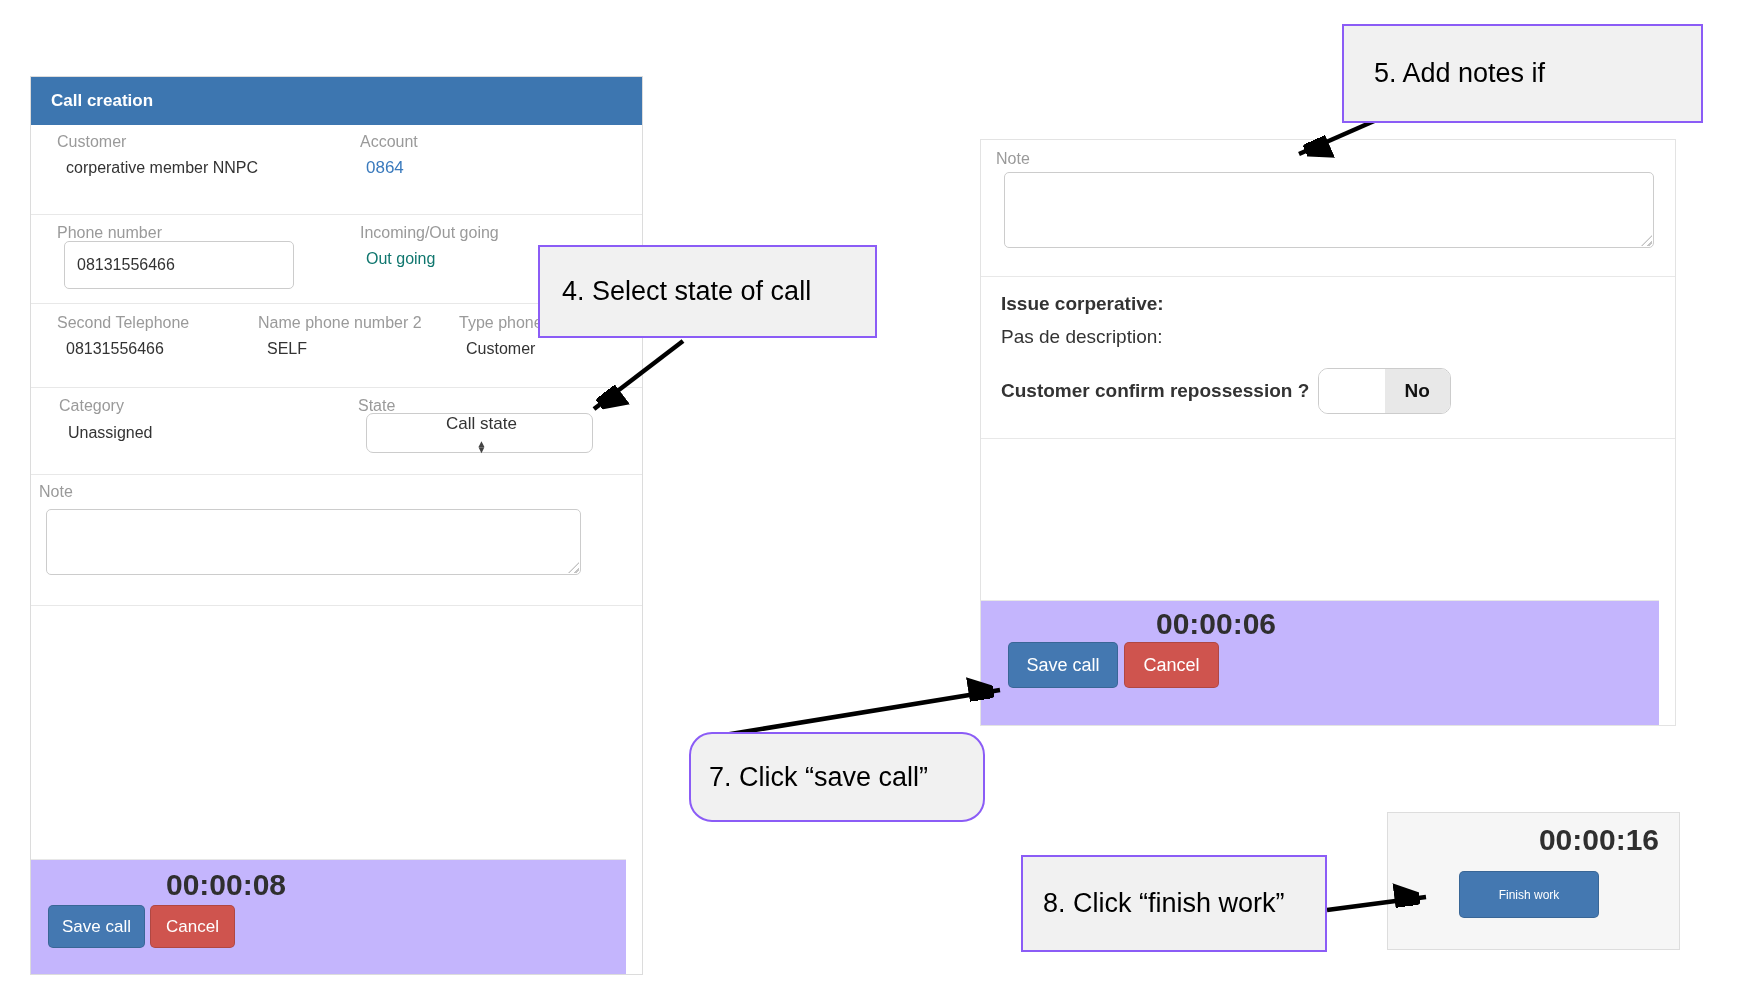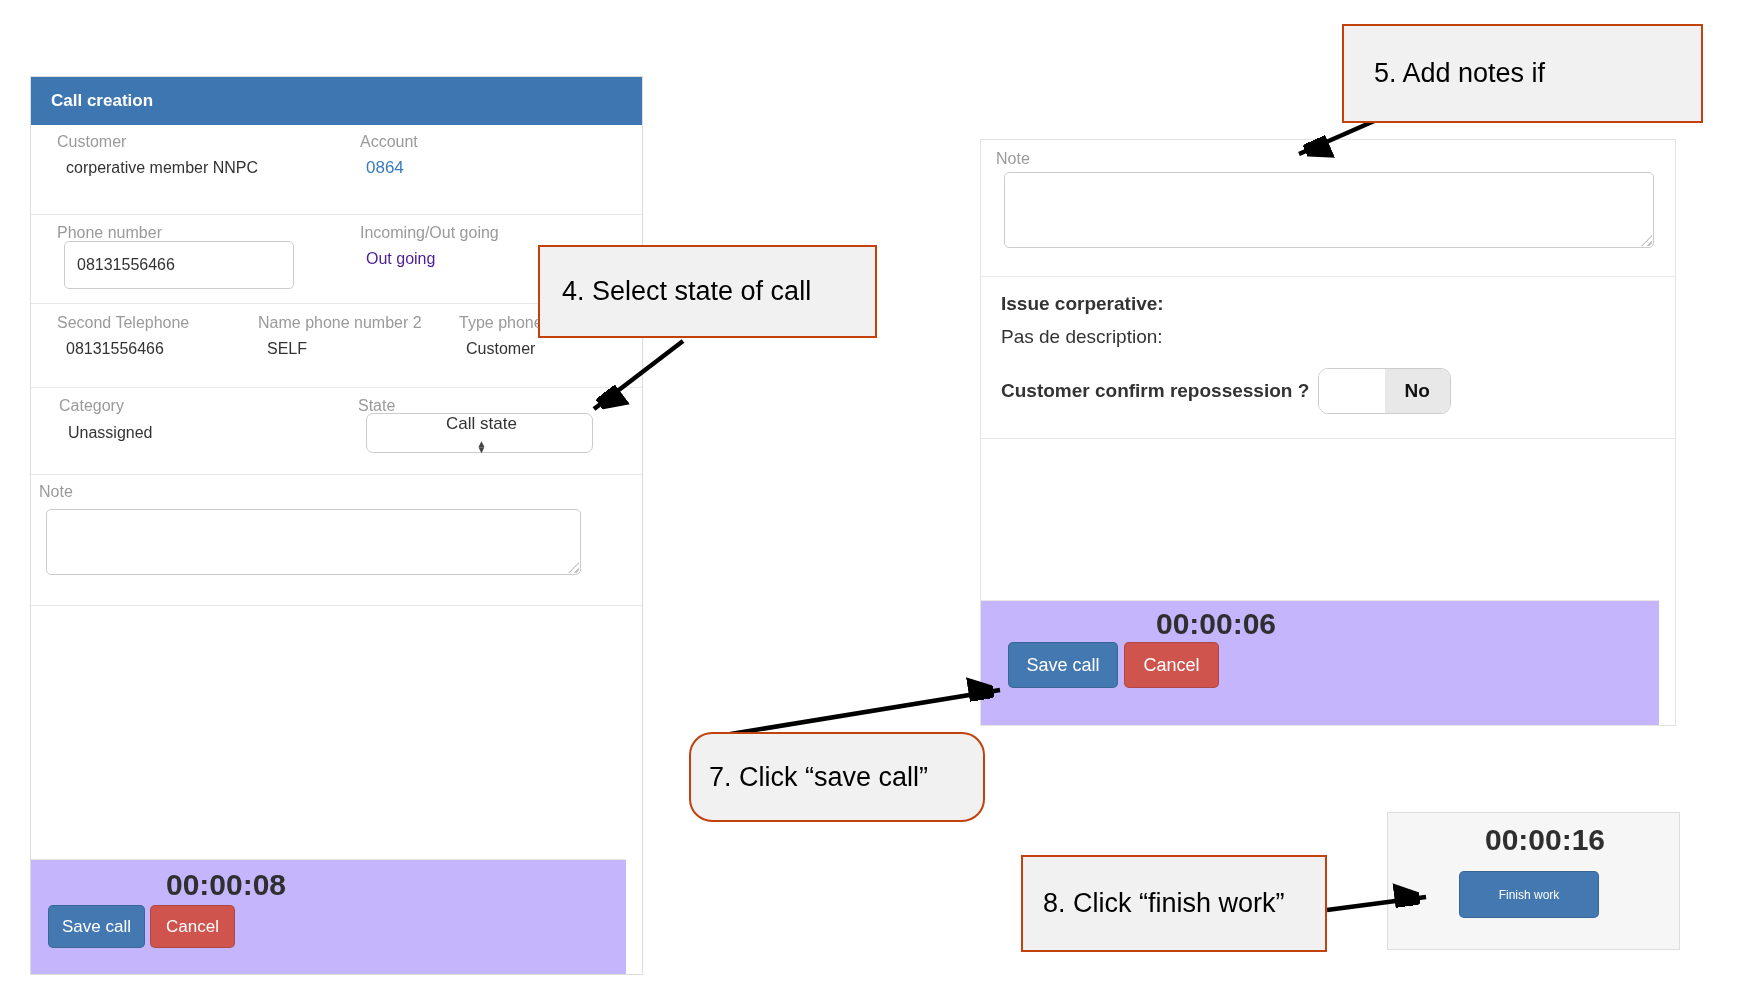--- a/index.html
+++ b/index.html
@@ -37,21 +37,21 @@
   .btn{position:absolute;border-radius:5px;color:#fff;display:flex;align-items:center;justify-content:center;
     font-size:17px;cursor:pointer;border:1px solid rgba(0,0,0,0.15);white-space:nowrap;}
   .btn-primary{background:var(--primary-button);}
   .btn-danger{background:var(--danger-button);}
   .section-label{position:absolute;font-size:19px;color:#333;white-space:nowrap;}
   .bold{font-weight:bold;}
   .toggle{position:absolute;border:1px solid #ccc;border-radius:6px;overflow:hidden;display:flex;cursor:pointer;background:#fff;}
   .toggle-off-half{flex:1;background:#fff;}
   .toggle-on-half{flex:1;background:#e8e8e8;display:flex;align-items:center;justify-content:center;
     font-size:19px;font-weight:bold;color:#111;}
-  .callout{position:absolute;background:#f1f1f1;border:2px solid #c2410c;z-index:6;
+  .callout{position:absolute;background:#f1f1f1;border:2px solid #8b5cf6;z-index:6;
     display:flex;flex-direction:column;justify-content:center;font-size:27px;color:#000;}
   .callout div{white-space:nowrap;}
   #arrows{position:absolute;left:0;top:0;z-index:5;pointer-events:none;}
 </style>
 </head>
 <body>
 
 <div class="panel" style="left:30px;top:76px;width:613px;height:899px;">
   <div class="panel-header">
     <span>Call creation</span>
@@ -59,21 +59,21 @@
 
   <div class="label" style="left:26px;top:56px;">Customer</div>
   <div class="value" style="left:35px;top:82px;">corperative member NNPC</div>
   <div class="label" style="left:329px;top:56px;">Account</div>
   <div class="value link" style="left:335px;top:81px;">0864</div>
   <div class="divider" style="top:137px;"></div>
 
   <div class="label" style="left:26px;top:147px;">Phone number</div>
   <input class="text-input" style="left: 33px; top: 164px; width: 230px; height: 48px;" value="08131556466">
   <div class="label" style="left:329px;top:147px;">Incoming/Out going</div>
-  <div class="value" style="left:335px;top:173px;color:#4c1d95;">Out going</div>
+  <div class="value" style="left:335px;top:173px;color:#0f766e;">Out going</div>
   <div class="divider" style="top:226px;"></div>
 
   <div class="label" style="left:26px;top:237px;">Second Telephone</div>
   <div class="value" style="left:35px;top:263px;">08131556466</div>
   <div class="label" style="left:227px;top:237px;">Name phone number 2</div>
   <div class="value" style="left:236px;top:263px;">SELF</div>
   <div class="label" style="left:428px;top:237px;">Type phone</div>
   <div class="value" style="left:435px;top:263px;">Customer</div>
   <div class="divider" style="top:310px;"></div>
 
@@ -128,21 +128,21 @@
     <div class="btn btn-primary" style="left:27px;top:41px;width:110px;height:46px;font-size:18px;">
       <span>Save call</span>
     </div>
     <div class="btn btn-danger" style="left:143px;top:41px;width:95px;height:46px;font-size:18px;">
       <span>Cancel</span>
     </div>
   </div>
 </div>
 
 <div class="panel" style="left:1387px;top:812px;width:293px;height:138px;background:#f6f6f6;border-color:#dddddd;">
-  <div class="timer" style="left:57px;top:10px;width:200px;">00:00:16</div>
+  <div class="timer" style="left:71px;top:10px;width:200px;text-align:right;">00:00:16</div>
   <div class="btn btn-primary" style="left:71px;top:58px;width:140px;height:47px;font-size:12px;">
     <span>Finish work</span>
   </div>
 </div>
 
 <div class="callout" style="left:538px;top:245px;width:339px;height:93px;padding-left:22px;">
   <div>4. Select state of call</div>
 </div>
 
 <div class="callout" style="left:1342px;top:24px;width:361px;height:99px;padding-left:30px;line-height:1.3;">

